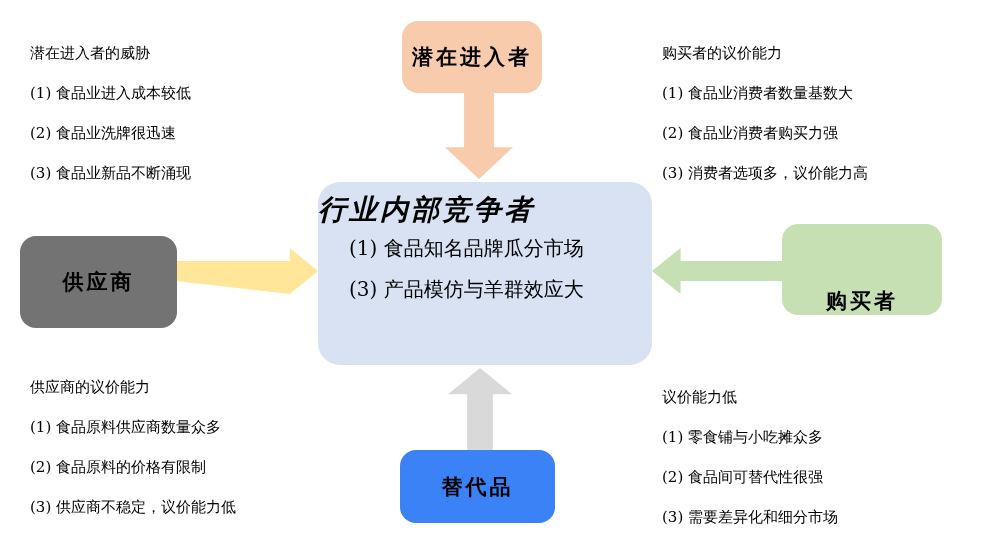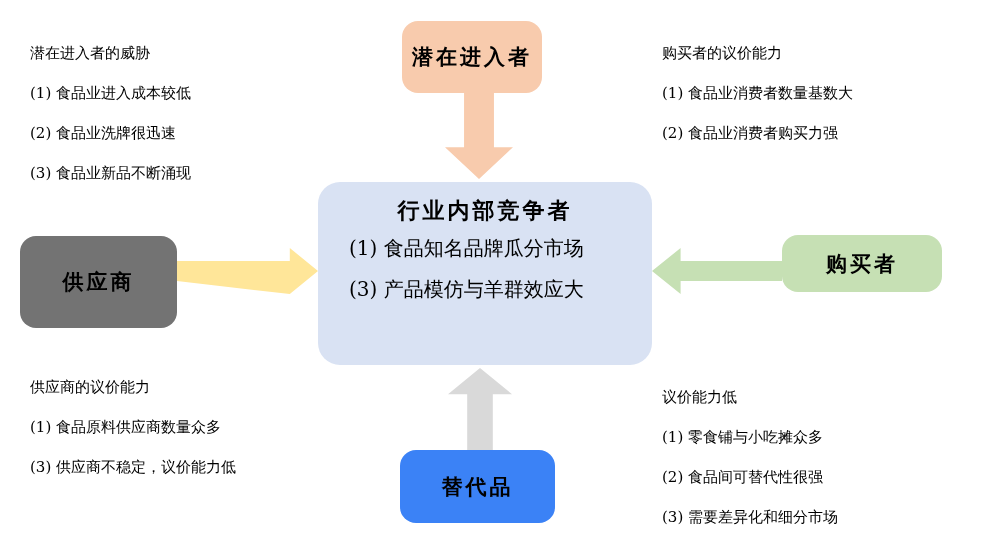--- a/index.html
+++ b/index.html
@@ -12,22 +12,23 @@
   .force-box{
     display:flex;align-items:center;justify-content:center;
     font-weight:bold;font-size:21px;letter-spacing:3px;
     border-radius:16px;
   }
   .center-box{
     left:318px;top:182px;width:334px;height:183px;border-radius:22px;
     box-sizing:border-box;padding-top:13px;
   }
   .center-title{
-    text-align:center;font-weight:bold;font-size:22px;letter-spacing:3px;
+    text-align:left;font-weight:bold;font-size:28px;letter-spacing:3px;
     line-height:30px;
+    font-style:italic;
   }
   .center-items{padding-left:31px;padding-top:3px;}
   .center-items .line{font-size:20px;line-height:41px;white-space:nowrap;}
   .note{font-size:15px;}
   .note .line{line-height:40px;white-space:nowrap;}
   .note .title{line-height:40px;white-space:nowrap;}
   .arrow{position:absolute;}
   .arrow-down{
     left:445px;top:93px;width:68px;height:86px;
     clip-path:polygon(28% 0,72% 0,72% 63%,100% 63%,50% 100%,0 63%,28% 63%);
@@ -52,44 +53,46 @@
   <div class="title">潜在进入者的威胁</div>
   <div class="line">(1) 食品业进入成本较低</div>
   <div class="line">(2) 食品业洗牌很迅速</div>
   <div class="line">(3) 食品业新品不断涌现</div>
 </div>
 
 <div class="abs note" style="left:662px;top:33px;">
   <div class="title">购买者的议价能力</div>
   <div class="line">(1) 食品业消费者数量基数大</div>
   <div class="line">(2) 食品业消费者购买力强</div>
+  <div class="line">(3) 消费者选项多，议价能力高</div>
 </div>
 
 <div class="abs note" style="left:30px;top:367px;">
   <div class="title">供应商的议价能力</div>
   <div class="line">(1) 食品原料供应商数量众多</div>
+  <div class="line">(2) 食品原料的价格有限制</div>
   <div class="line">(3) 供应商不稳定，议价能力低</div>
 </div>
 
 <div class="abs note" style="left:662px;top:377px;">
   <div class="title">议价能力低</div>
   <div class="line">(1) 零食铺与小吃摊众多</div>
   <div class="line">(2) 食品间可替代性很强</div>
   <div class="line">(3) 需要差异化和细分市场</div>
 </div>
 
 <div class="abs force-box" style="left: 402px; top: 21px; width: 140px; height: 72px; background-color: rgb(248, 203, 173);">
   <span>潜在进入者</span>
 </div>
 
 <div class="abs force-box" style="left: 20px; top: 236px; width: 157px; height: 92px; background-color: #737373; justify-content: center;">
   <span>供应商</span>
 </div>
 
-<div class="abs force-box" style="left: 782px; top: 235px; width: 160px; height: 57px; background-color: rgb(198, 224, 180);">
+<div class="abs force-box" style="left: 782px; top: 224px; width: 160px; height: 91px; background-color: rgb(198, 224, 180); align-items: flex-end;">
   <span>购买者</span>
 </div>
 
 <div class="abs force-box" style="left: 400px; top: 450px; width: 155px; height: 73px; background-color: #3b82f6;">
   <span>替代品</span>
 </div>
 
 <div class="arrow arrow-down" style="background-color: rgb(248, 203, 173);"></div>
 <div class="arrow arrow-right" style="background-color: rgb(255, 230, 153);"></div>
 <div class="arrow arrow-left" style="background-color: rgb(198, 224, 180);"></div>

